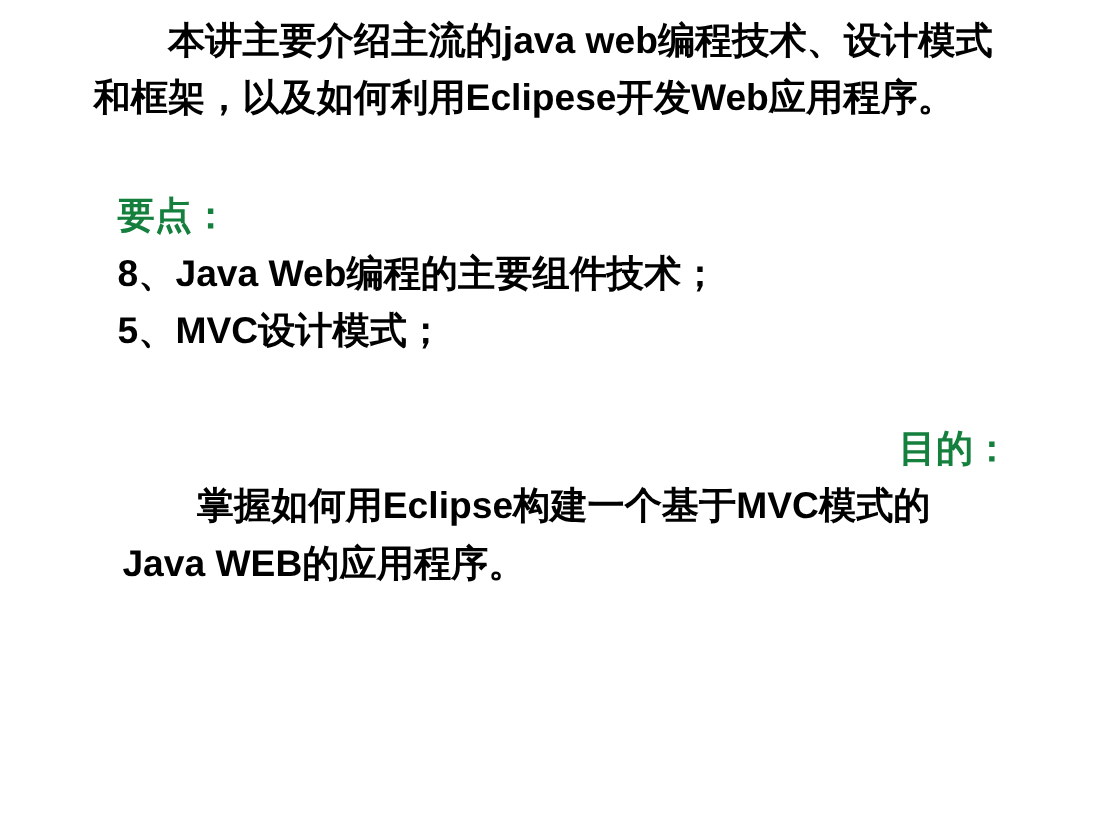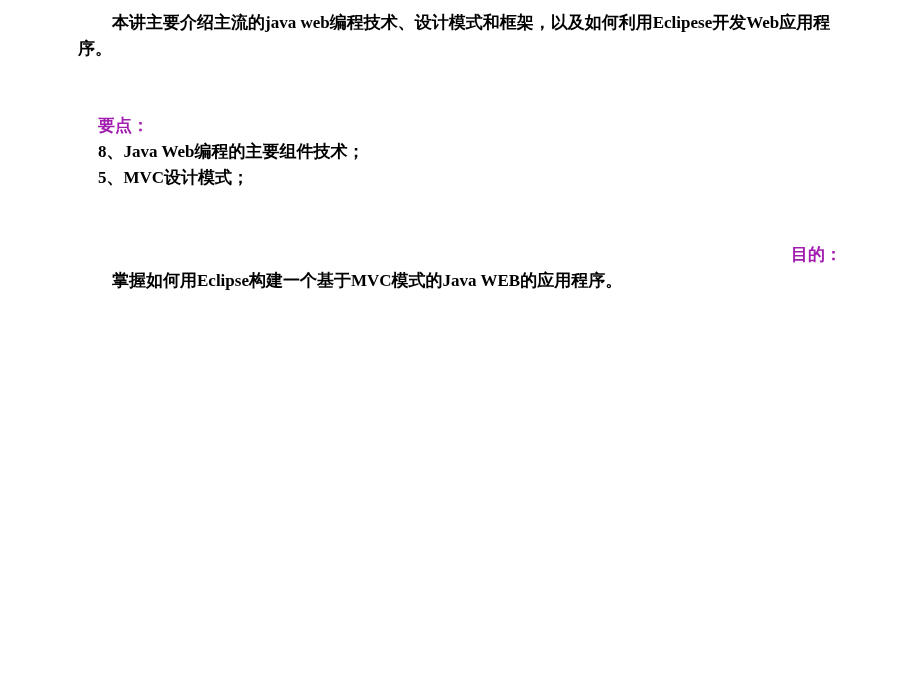--- a/index.html
+++ b/index.html
@@ -33,48 +33,48 @@
       color: #000000;
     }
     .title-num {
       color: #cc0000;
     }
     .title-main {
       color: #0033cc;
     }
     .content {
       padding: 0 78px;
-      font-size: 17px;
+      font-size: 31px;
       line-height: 1.55;
       font-weight: bold;
       color: #000000;
-      font-family: Liberation Serif, serif;
     }
     .intro {
       text-indent: 2em;
       margin-bottom: 50px;
     }
     .section-label {
-      color: #a21caf;
+      color: #15803d;
       font-weight: bold;
       margin-bottom: 0px;
       padding-left: 20px;
     }
     .points {
       margin-bottom: 50px;
     }
     .point-item {
       padding-left: 20px;
     }
     .purpose-section .section-label {
       padding-left: 0;
       text-align: right;
     }
     .purpose-text {
       text-indent: 2em;
+      margin-left: 24px;
     }
   </style>
 </head>
 <body>
 
 <div class="slide">
 
   <div class="content">
     <div class="intro">本讲主要介绍主流的java web编程技术、设计模式和框架，以及如何利用Eclipese开发Web应用程序。</div>
 

